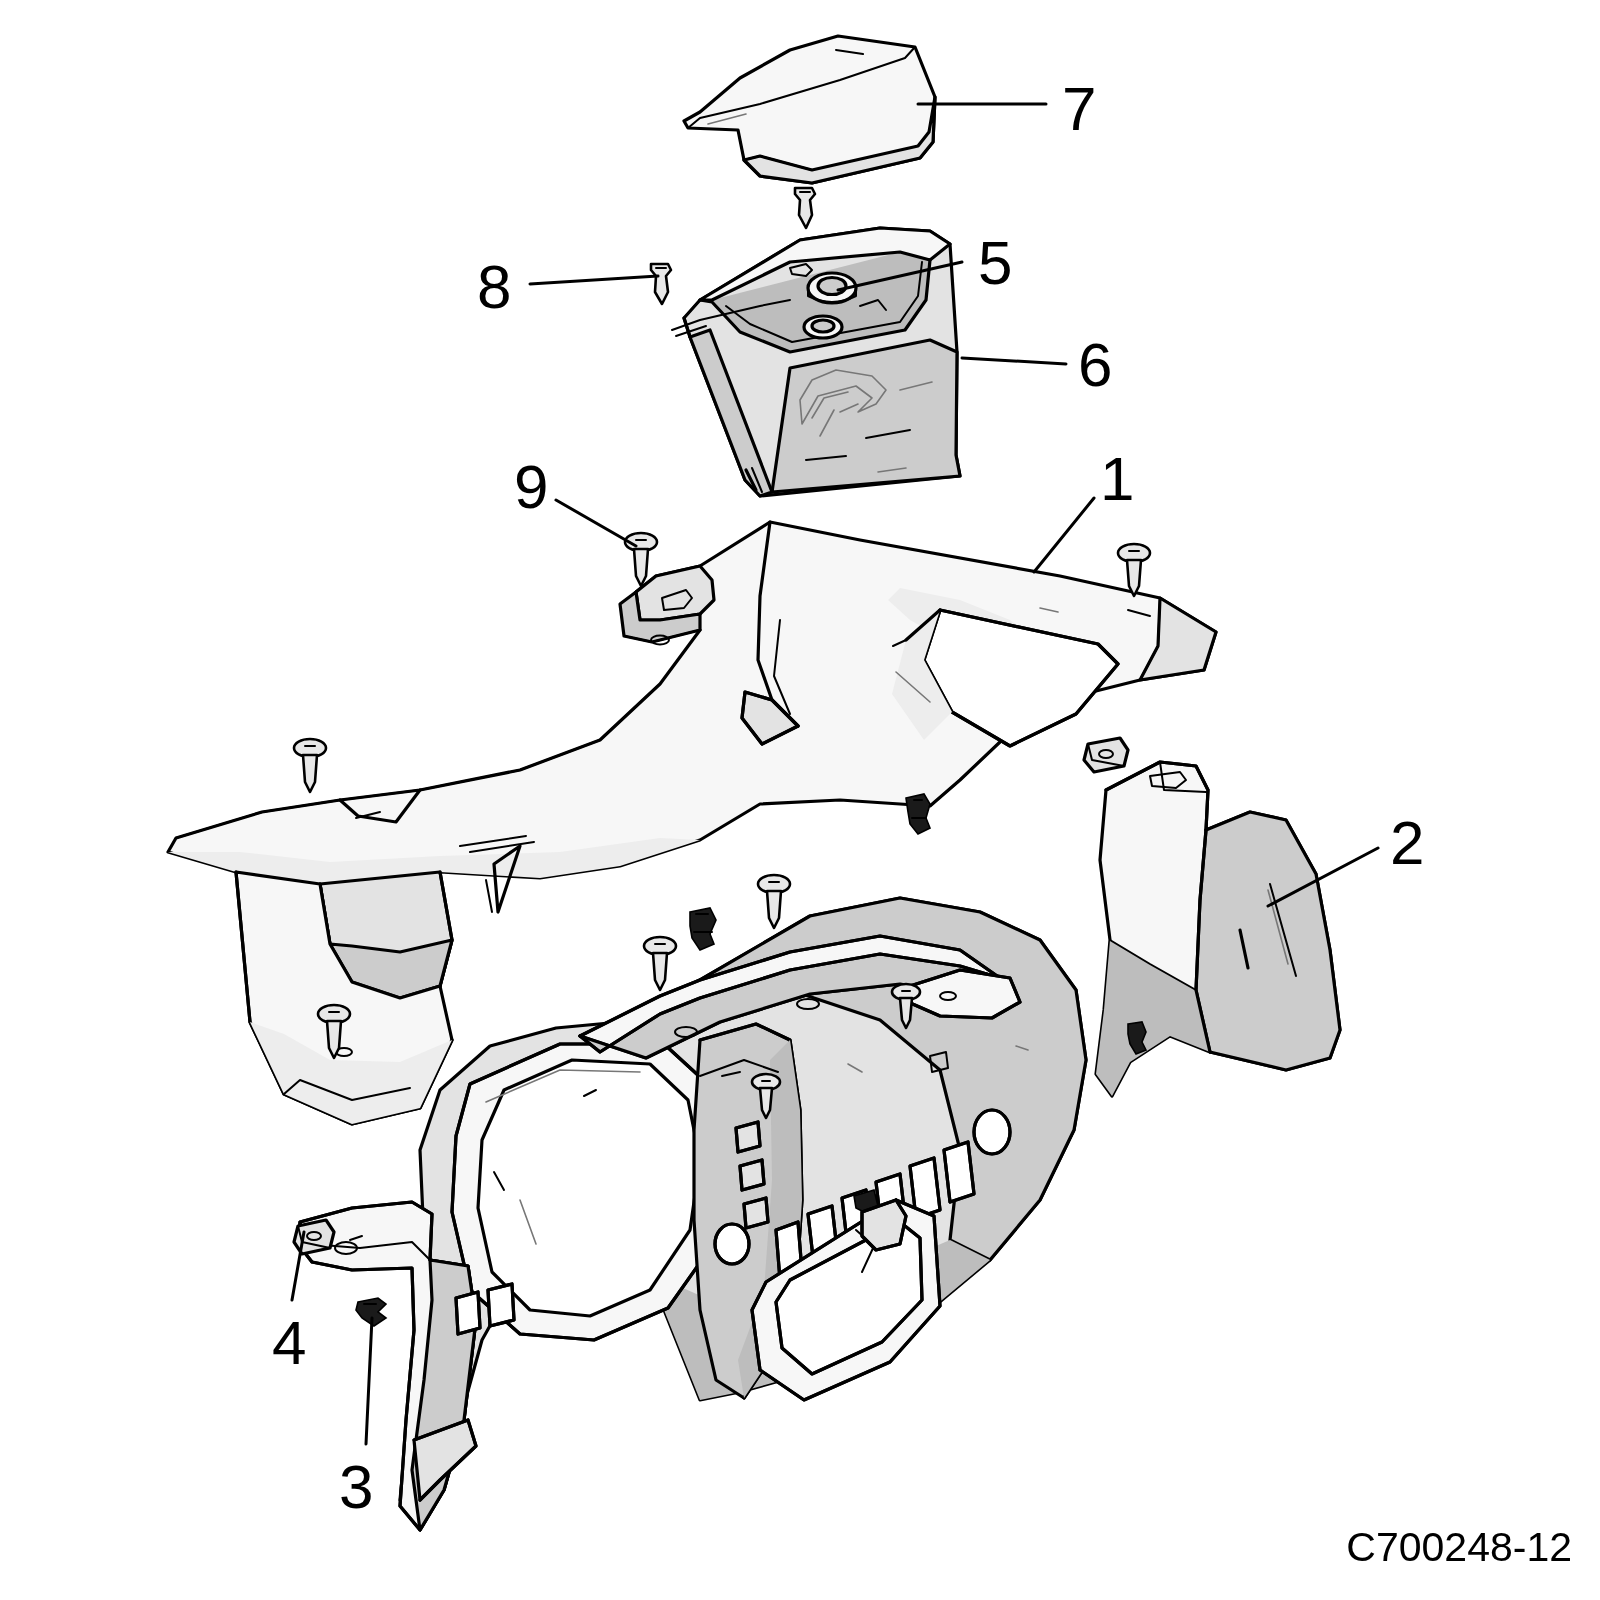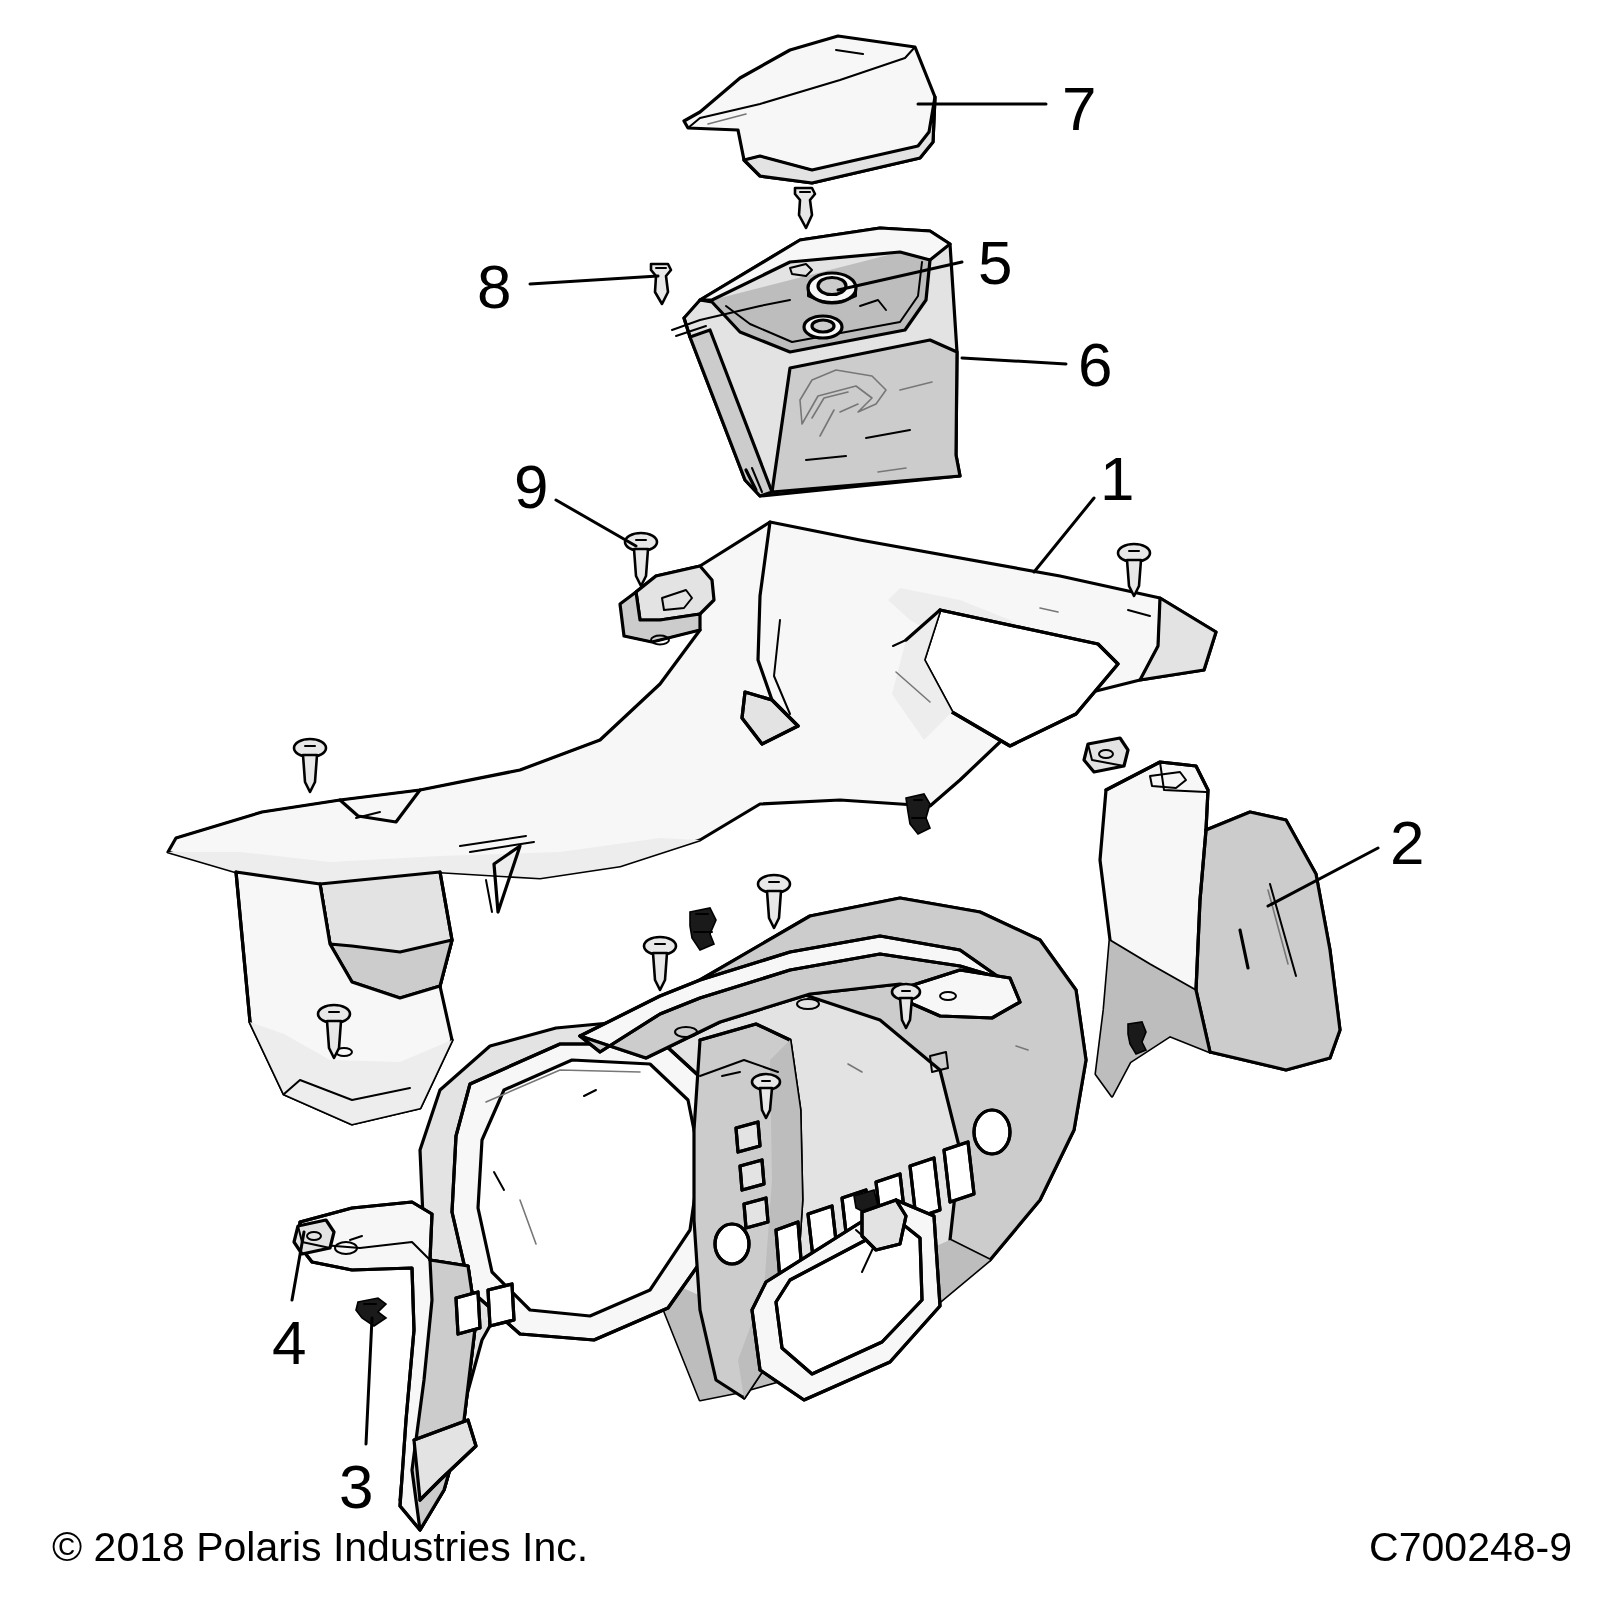--- a/index.html
+++ b/index.html
@@ -474,16 +474,15 @@
   <div class="callout-num" style="left:1062px; top:78px;">7</div>
   <div class="callout-num" style="left:978px; top:232px;">5</div>
   <div class="callout-num" style="left:477px; top:256px;">8</div>
   <div class="callout-num" style="left:1078px; top:334px;">6</div>
   <div class="callout-num" style="left:1100px; top:448px;">1</div>
   <div class="callout-num" style="left:514px; top:456px;">9</div>
   <div class="callout-num" style="left:1390px; top:812px;">2</div>
   <div class="callout-num" style="left:272px; top:1312px;">4</div>
   <div class="callout-num" style="left:339px; top:1456px;">3</div>
 
-  <div class="footer-text" id="copyright-notice">© 2018 Polaris Industries Inc.</div>
-  <div class="footer-text" id="part-number">C700248-9</div>
+  <div class="footer-text" id="part-number">C700248-12</div>
 
 </div>
 
 </body></html>

